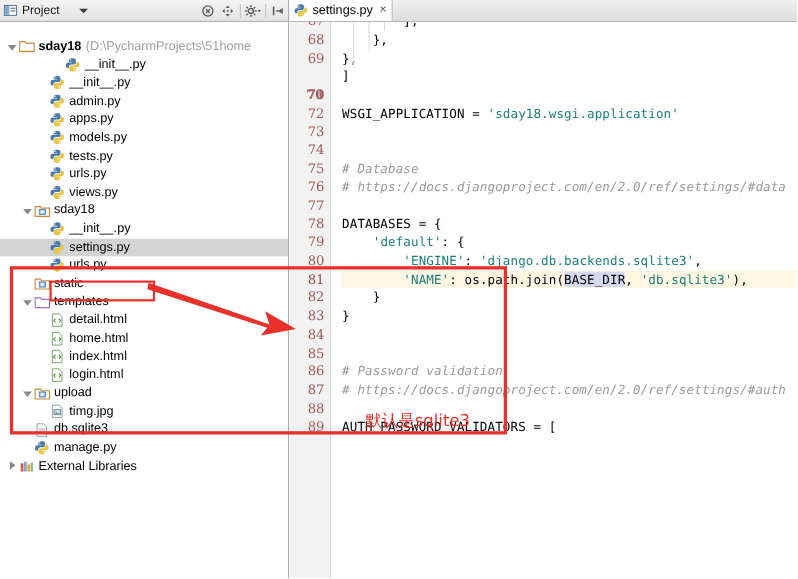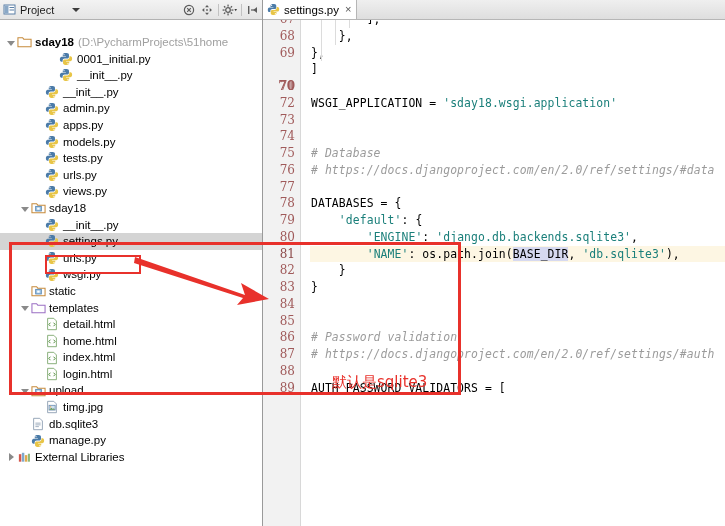--- a/index.html
+++ b/index.html
@@ -316,31 +316,20 @@
         </div>
         <div class="row">
           <span style="flex: 0 0 48px;"></span>
           <span class="arrow "></span>
           <span class="ficon">
             <svg width="14" height="14" viewBox="0 0 16 16">
               <path d="M7.7 1.2c-2 0-3.4.7-3.4 2.1v1.6h3.6v.6H3.1c-1.2 0-2.1 1-2.1 2.8 0 1.8.6 2.9 1.9 2.9h1.2V9.9c0-1.3 1.1-2.4 2.5-2.4h2.9c1 0 1.9-.7 1.9-1.7V3.3c0-1.2-1-2.1-2.6-2.1zm-2 1.1c.4 0 .7.3.7.7s-.3.7-.7.7-.7-.3-.7-.7.3-.7.7-.7z" fill="#4b7ba8"></path>
               <path d="M8.3 14.8c2 0 3.4-.7 3.4-2.1v-1.6H8.1v-.6h4.8c1.2 0 2.1-1 2.1-2.8 0-1.8-.6-2.9-1.9-2.9h-1.2v1.3c0 1.3-1.1 2.4-2.5 2.4H6.5c-1 0-1.9.7-1.9 1.7v2.5c0 1.2 1 2.1 2.6 2.1zm2-1.1c-.4 0-.7-.3-.7-.7s.3-.7.7-.7.7.3.7.7-.3.7-.7.7z" fill="#e8c547"></path>
             </svg>
           </span>
-          <span class="label">0001_initial.py</span>
-        </div>
-        <div class="row">
-          <span style="flex: 0 0 48px;"></span>
-          <span class="arrow "></span>
-          <span class="ficon">
-            <svg width="14" height="14" viewBox="0 0 16 16">
-              <path d="M7.7 1.2c-2 0-3.4.7-3.4 2.1v1.6h3.6v.6H3.1c-1.2 0-2.1 1-2.1 2.8 0 1.8.6 2.9 1.9 2.9h1.2V9.9c0-1.3 1.1-2.4 2.5-2.4h2.9c1 0 1.9-.7 1.9-1.7V3.3c0-1.2-1-2.1-2.6-2.1zm-2 1.1c.4 0 .7.3.7.7s-.3.7-.7.7-.7-.3-.7-.7.3-.7.7-.7z" fill="#4b7ba8"></path>
-              <path d="M8.3 14.8c2 0 3.4-.7 3.4-2.1v-1.6H8.1v-.6h4.8c1.2 0 2.1-1 2.1-2.8 0-1.8-.6-2.9-1.9-2.9h-1.2v1.3c0 1.3-1.1 2.4-2.5 2.4H6.5c-1 0-1.9.7-1.9 1.7v2.5c0 1.2 1 2.1 2.6 2.1zm2-1.1c-.4 0-.7-.3-.7-.7s.3-.7.7-.7.7.3.7.7-.3.7-.7.7z" fill="#e8c547"></path>
-            </svg>
-          </span>
           <span class="label">__init__.py</span>
         </div>
         <div class="row">
           <span style="flex: 0 0 34px;"></span>
           <span class="arrow "></span>
           <span class="ficon">
             <svg width="14" height="14" viewBox="0 0 16 16">
               <path d="M7.7 1.2c-2 0-3.4.7-3.4 2.1v1.6h3.6v.6H3.1c-1.2 0-2.1 1-2.1 2.8 0 1.8.6 2.9 1.9 2.9h1.2V9.9c0-1.3 1.1-2.4 2.5-2.4h2.9c1 0 1.9-.7 1.9-1.7V3.3c0-1.2-1-2.1-2.6-2.1zm-2 1.1c.4 0 .7.3.7.7s-.3.7-.7.7-.7-.3-.7-.7.3-.7.7-.7z" fill="#4b7ba8"></path>
               <path d="M8.3 14.8c2 0 3.4-.7 3.4-2.1v-1.6H8.1v-.6h4.8c1.2 0 2.1-1 2.1-2.8 0-1.8-.6-2.9-1.9-2.9h-1.2v1.3c0 1.3-1.1 2.4-2.5 2.4H6.5c-1 0-1.9.7-1.9 1.7v2.5c0 1.2 1 2.1 2.6 2.1zm2-1.1c-.4 0-.7-.3-.7-.7s.3-.7.7-.7.7.3.7.7-.3.7-.7.7z" fill="#e8c547"></path>
             </svg>
@@ -450,31 +439,20 @@
         <div class="row">
           <span style="flex: 0 0 34px;"></span>
           <span class="arrow "></span>
           <span class="ficon">
             <svg width="14" height="14" viewBox="0 0 16 16">
               <path d="M7.7 1.2c-2 0-3.4.7-3.4 2.1v1.6h3.6v.6H3.1c-1.2 0-2.1 1-2.1 2.8 0 1.8.6 2.9 1.9 2.9h1.2V9.9c0-1.3 1.1-2.4 2.5-2.4h2.9c1 0 1.9-.7 1.9-1.7V3.3c0-1.2-1-2.1-2.6-2.1zm-2 1.1c.4 0 .7.3.7.7s-.3.7-.7.7-.7-.3-.7-.7.3-.7.7-.7z" fill="#4b7ba8"></path>
               <path d="M8.3 14.8c2 0 3.4-.7 3.4-2.1v-1.6H8.1v-.6h4.8c1.2 0 2.1-1 2.1-2.8 0-1.8-.6-2.9-1.9-2.9h-1.2v1.3c0 1.3-1.1 2.4-2.5 2.4H6.5c-1 0-1.9.7-1.9 1.7v2.5c0 1.2 1 2.1 2.6 2.1zm2-1.1c-.4 0-.7-.3-.7-.7s.3-.7.7-.7.7.3.7.7-.3.7-.7.7z" fill="#e8c547"></path>
             </svg>
           </span>
           <span class="label">urls.py</span>
-        </div>
-        <div class="row">
-          <span style="flex: 0 0 34px;"></span>
-          <span class="arrow "></span>
-          <span class="ficon">
-            <svg width="14" height="14" viewBox="0 0 16 16">
-              <path d="M7.7 1.2c-2 0-3.4.7-3.4 2.1v1.6h3.6v.6H3.1c-1.2 0-2.1 1-2.1 2.8 0 1.8.6 2.9 1.9 2.9h1.2V9.9c0-1.3 1.1-2.4 2.5-2.4h2.9c1 0 1.9-.7 1.9-1.7V3.3c0-1.2-1-2.1-2.6-2.1zm-2 1.1c.4 0 .7.3.7.7s-.3.7-.7.7-.7-.3-.7-.7.3-.7.7-.7z" fill="#4b7ba8"></path>
-              <path d="M8.3 14.8c2 0 3.4-.7 3.4-2.1v-1.6H8.1v-.6h4.8c1.2 0 2.1-1 2.1-2.8 0-1.8-.6-2.9-1.9-2.9h-1.2v1.3c0 1.3-1.1 2.4-2.5 2.4H6.5c-1 0-1.9.7-1.9 1.7v2.5c0 1.2 1 2.1 2.6 2.1zm2-1.1c-.4 0-.7-.3-.7-.7s.3-.7.7-.7.7.3.7.7-.3.7-.7.7z" fill="#e8c547"></path>
-            </svg>
-          </span>
-          <span class="label">wsgi.py</span>
         </div>
         <div class="row">
           <span style="flex: 0 0 20px;"></span>
           <span class="arrow "></span>
           <span class="ficon">
             <svg width="15" height="14" viewBox="0 0 16 14">
               <path d="M1 2.5h5l1.2 1.5H15v8H1z" fill="#fff" stroke="#c68a3b" stroke-width="1.1"></path>
               <rect x="5" y="5.2" width="6" height="5" fill="#9ec4e4" stroke="#4b7ba8" stroke-width="0.8"></rect>
               <rect x="6.6" y="6.6" width="2.6" height="2.2" fill="#fff"></rect>
             </svg>

